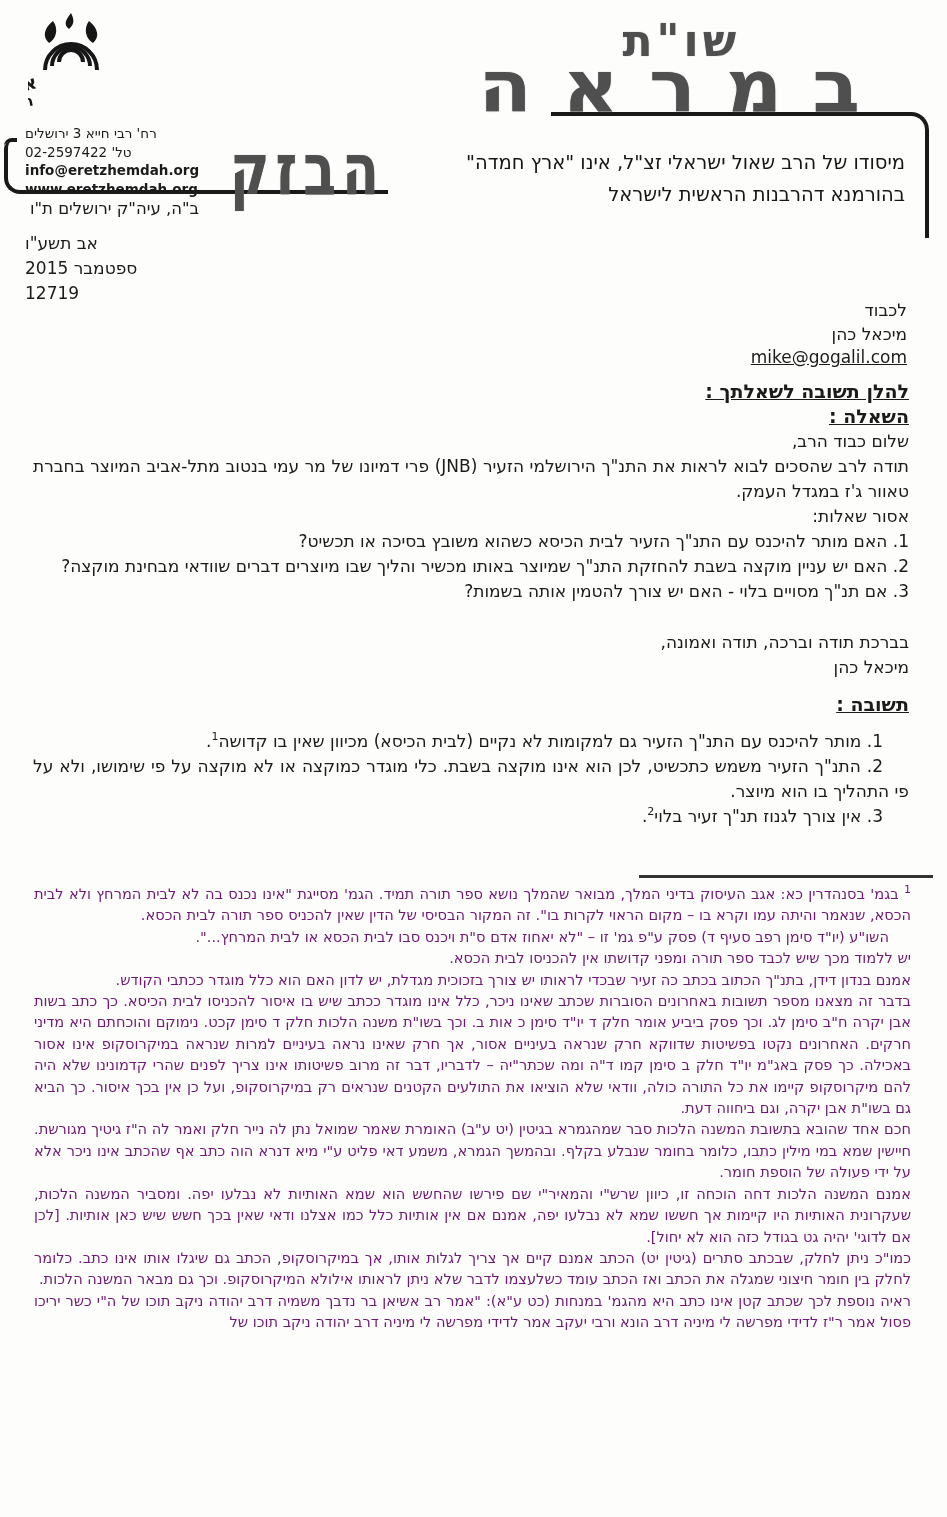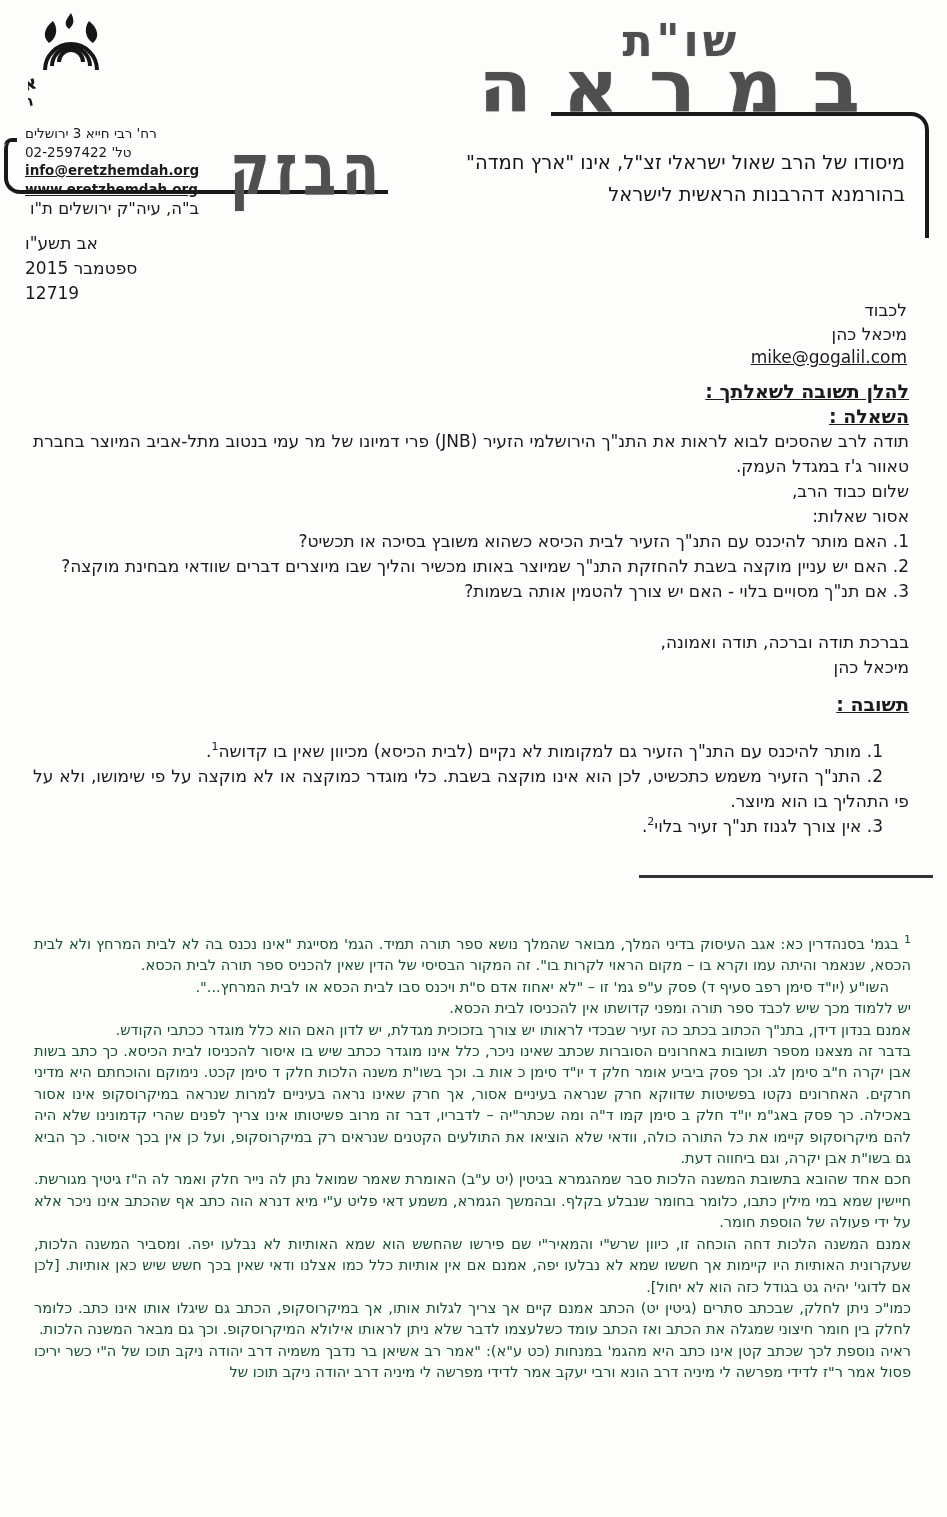--- a/index.html
+++ b/index.html
@@ -9,48 +9,48 @@
   .frame-right{position:absolute;right:18px;top:112px;width:374px;height:122px;
     border-top:4px solid #191919;border-right:4px solid #191919;border-radius:0 18px 0 0;}
   .bracket-left{position:absolute;left:4px;top:141px;width:380px;height:49px;
     border-left:4px solid #191919;border-bottom:4px solid #191919;border-radius:8px 0 0 16px;}
   .bracket-stub{position:absolute;left:4px;top:138px;width:13px;height:8px;
     border-top:4px solid #191919;border-radius:8px 0 0 0;}
   
   .logo{position:absolute;left:28px;top:12px;}
   .contact{position:absolute;left:25px;top:124px;width:210px;direction:rtl;text-align:left;
     font-size:13.5px;line-height:18.5px;}
-  .contact .lat{direction:ltr;unicode-bidi:embed;text-decoration:underline;font-weight:bold;font-size:13.5px;}
+  .contact .lat{direction:ltr;unicode-bidi:embed;font-weight:bold;font-size:13.5px;}
   .bsd{position:absolute;left:30px;top:199px;font-size:16.5px;direction:rtl;}
   .t{position:absolute;font-weight:bold;color:#4f4f4f;line-height:1;white-space:nowrap;
      transform-origin:right top;text-shadow:0 0 1px #8a8a8a;}
   .t-shut{top:19px;right:207px;font-size:44px;letter-spacing:4px;}
   .t-bemareh{top:50px;right:57px;font-size:72px;letter-spacing:28px;transform:scaleX(1.08);}
   .t-habazak{top:133px;right:562px;font-size:72px;letter-spacing:8px;transform:scaleX(0.75);}
   .subtitle{position:absolute;right:42px;top:147px;direction:rtl;text-align:right;
     font-size:19.5px;line-height:32px;color:#161616;}
   
   .date-block{position:absolute;left:25px;top:231px;direction:rtl;text-align:left;
     font-size:17px;line-height:25px;}
   .recipient{position:absolute;right:40px;top:299px;direction:rtl;text-align:right;
     font-size:17px;line-height:23.5px;}
   .recipient .mail{direction:ltr;unicode-bidi:embed;text-decoration:underline;}
   
   .main{position:absolute;top:379px;right:38px;left:33px;direction:rtl;
     font-size:17px;line-height:25px;text-align:justify;}
   .hd{font-size:19px;font-weight:bold;text-decoration:underline;text-align:right;}
   .hd.q{}
   .closing{margin-top:26px;}
-  .hd.a{margin-top:12px;margin-bottom:22px;}
+  .hd.a{margin-top:12px;margin-bottom:12px;}
   .answer-item{text-indent:26px;}
   sup{font-size:11px;line-height:0;}
   
   .fn-sep{position:absolute;top:875px;right:14px;width:294px;border-top:3px solid #333;}
-  .footnotes{position:absolute;top:933px;right:36px;left:34px;direction:rtl;
-    font-size:14.6px;line-height:21.4px;text-align:justify;color:#14532d;}
+  .footnotes{position:absolute;top:883px;right:36px;left:34px;direction:rtl;
+    font-size:14.6px;line-height:21.4px;text-align:justify;color:#701a75;}
   .fn-indent{text-indent:22px;}
 </style>
 </head>
 <body>
 
 <div class="page">
 
   <div class="frame-right"></div>
   <div class="bracket-stub"></div>
   <div class="bracket-left"></div>
@@ -94,22 +94,22 @@
   <div class="recipient">
     <div>לכבוד</div>
     <div>מיכאל כהן</div>
     <div class="mail">mike@gogalil.com</div>
   </div>
 
   <div class="main">
     <div class="hd">להלן תשובה לשאלתך :</div>
     <div class="hd q">השאלה :</div>
 
+    <div>שלום כבוד הרב,</div>
     <div>תודה לרב שהסכים לבוא לראות את התנ"ך הירושלמי הזעיר (JNB) פרי דמיונו של מר עמי בנטוב מתל-אביב המיוצר בחברת טאוור ג'ז במגדל העמק.</div>
-    <div>שלום כבוד הרב,</div>
     <div>אסור שאלות:</div>
     <div>1. האם מותר להיכנס עם התנ"ך הזעיר לבית הכיסא כשהוא משובץ בסיכה או תכשיט?</div>
     <div>2. האם יש עניין מוקצה בשבת להחזקת התנ"ך שמיוצר באותו מכשיר והליך שבו מיוצרים דברים שוודאי מבחינת מוקצה?</div>
     <div>3. אם תנ"ך מסויים בלוי - האם יש צורך להטמין אותה בשמות?</div>
 
     <div class="closing">בברכת תודה וברכה, תודה ואמונה,</div>
     <div>מיכאל כהן</div>
 
     <div class="hd a">תשובה :</div>
 

